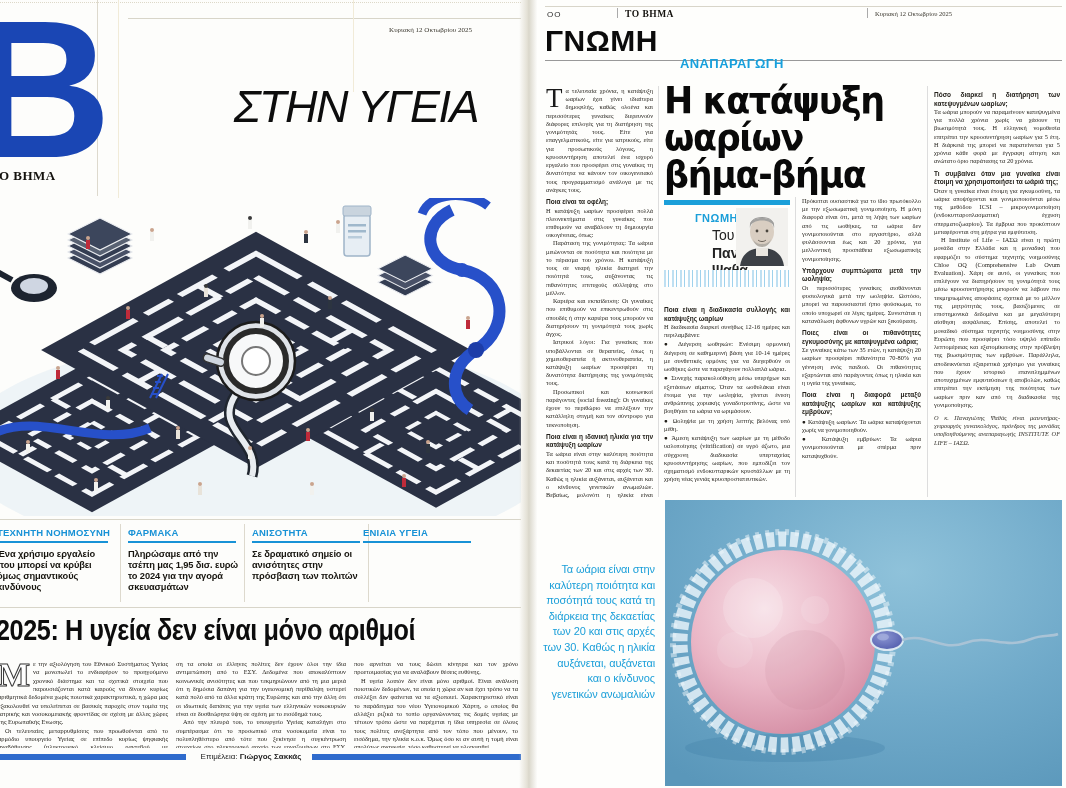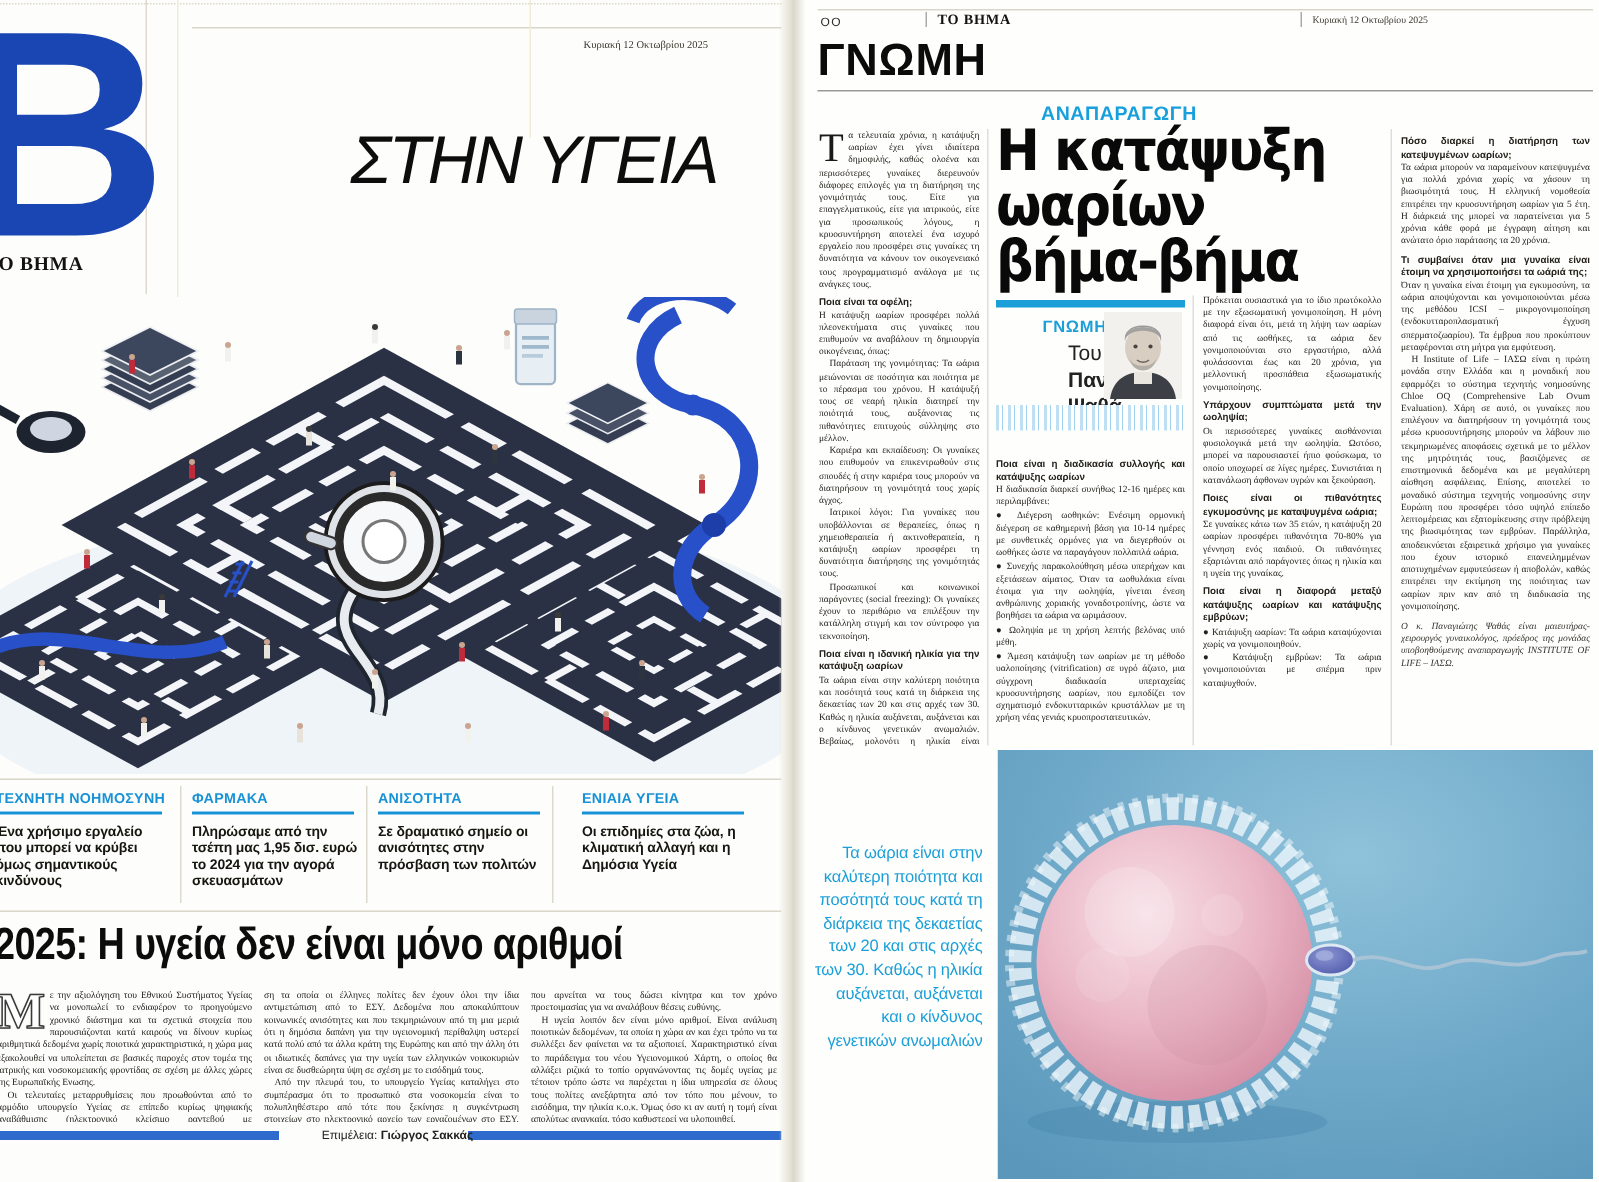--- a/index.html
+++ b/index.html
@@ -250,63 +250,62 @@
     <div class="abs teaser" style="left:128px;top:527px;width:112px;">
       <h4>ΦΑΡΜΑΚΑ</h4>
       <div class="trule"></div>
       <p>Πληρώσαμε από την τσέπη μας 1,95 δισ. ευρώ το 2024 για την αγορά σκευασμάτων</p>
     </div>
     <div class="abs teaser" style="left:252px;top:527px;width:112px;">
       <h4>ΑΝΙΣΟΤΗΤΑ</h4>
       <div class="trule"></div>
       <p>Σε δραματικό σημείο οι ανισότητες στην πρόσβαση των πολιτών</p>
     </div>
-    <div class="abs teaser" style="left:388px;top:527px;width:112px;">
+    <div class="abs teaser" style="left:363px;top:527px;width:112px;">
       <h4>ΕΝΙΑΙΑ ΥΓΕΙΑ</h4>
       <div class="trule"></div>
-      <p>Οι επιδημίες στα ζώα, η κλιματική αλλαγή και η Δημόσια Υγεία</p>
     </div>
 
     <div class="abs hairline" style="left:0;top:607px;width:521px;height:1px;"></div>
 
     <div class="abs lp-headline" style="left:-4px;top:613px;">2025: Η υγεία δεν είναι μόνο αριθμοί</div>
 
     <div class="abs bodycol" style="left:-2px;top:660px;width:170px;height:88px;">
       <span class="dropcap-m">Μ</span>
       <span><p class="para lead">ε την αξιολόγηση του Εθνικού Συστήματος Υγείας να μονοπωλεί το ενδιαφέρον το προηγούμενο χρονικό διάστημα και τα σχετικά στοιχεία που παρουσιάζονται κατά καιρούς να δίνουν κυρίως αριθμητικά δεδομένα χωρίς ποιοτικά χαρακτηριστικά, η χώρα μας εξακολουθεί να υπολείπεται σε βασικές παροχές στον τομέα της ιατρικής και νοσοκομειακής φροντίδας σε σχέση με άλλες χώρες της Ευρωπαϊκής Ενωσης.</p><p class="para">Οι τελευταίες μεταρρυθμίσεις που προωθούνται από το αρμόδιο υπουργείο Υγείας σε επίπεδο κυρίως ψηφιακής αναβάθμισης (ηλεκτρονικό κλείσιμο ραντεβού με νοσοκομειακούς γιατρούς, σύστημα καταγραφής ασθενών στα Επείγοντα, αποστολή SMS για την αξιολόγηση των νοσοκομείων ή συμμετοχή σε προληπτικούς ελέγχους) καταγράφουν την ανάγκη ενός νέου στρατηγικού σχεδιασμού για την Υγεία στην Ελλάδα.</p></span>
     </div>
     <div class="abs bodycol" style="left:176px;top:660px;width:170px;height:88px;">
       <span><p class="para lead">ση τα οποία οι έλληνες πολίτες δεν έχουν όλοι την ίδια αντιμετώπιση από το ΕΣΥ. Δεδομένα που αποκαλύπτουν κοινωνικές ανισότητες και που τεκμηριώνουν από τη μια μεριά ότι η δημόσια δαπάνη για την υγειονομική περίθαλψη υστερεί κατά πολύ από τα άλλα κράτη της Ευρώπης και από την άλλη ότι οι ιδιωτικές δαπάνες για την υγεία των ελληνικών νοικοκυριών είναι σε δυσθεώρητα ύψη σε σχέση με το εισόδημά τους.</p><p class="para">Από την πλευρά του, το υπουργείο Υγείας καταλήγει στο συμπέρασμα ότι το προσωπικό στα νοσοκομεία είναι το πολυπληθέστερο από τότε που ξεκίνησε η συγκέντρωση στοιχείων στο ηλεκτρονικό αρχείο των εργαζομένων στο ΕΣΥ. Ωστόσο ένα ερώτημα που πρέπει να τεθεί είναι κατά πόσο το προσωπικό αυτό έχει τελικά στο σύνολό του εμπειρία ή έχει τη δυνατότητα να προσφέρει τις απαραίτητες υπηρεσίες.</p></span>
     </div>
     <div class="abs bodycol" style="left:354px;top:660px;width:164px;height:88px;">
       <span><p class="para lead">που αρνείται να τους δώσει κίνητρα και τον χρόνο προετοιμασίας για να αναλάβουν θέσεις ευθύνης.</p><p class="para">Η υγεία λοιπόν δεν είναι μόνο αριθμοί. Είναι ανάλυση ποιοτικών δεδομένων, τα οποία η χώρα αν και έχει τρόπο να τα συλλέξει δεν φαίνεται να τα αξιοποιεί. Χαρακτηριστικό είναι το παράδειγμα του νέου Υγειονομικού Χάρτη, ο οποίος θα αλλάξει ριζικά το τοπίο οργανώνοντας τις δομές υγείας με τέτοιον τρόπο ώστε να παρέχεται η ίδια υπηρεσία σε όλους τους πολίτες ανεξάρτητα από τον τόπο που μένουν, το εισόδημα, την ηλικία κ.ο.κ. Όμως όσο κι αν αυτή η τομή είναι απολύτως αναγκαία, τόσο καθυστερεί να υλοποιηθεί.</p></span>
     </div>
 
     <div class="abs credit-bar" style="left:0;top:754px;width:186px;"></div>
     <div class="abs credit-bar" style="left:312px;top:754px;width:209px;"></div>
-    <div class="abs credit-text" style="left:202px;top:752px;width:126px;text-align:center;">
+    <div class="abs credit-text" style="left:188px;top:752px;width:126px;text-align:center;">
       <span>Επιμέλεια:</span>
       <b>Γιώργος Σακκάς</b>
     </div>
   </div>
 
   <div class="abs spine" style="left:519px;top:0;width:18px;height:788px;"></div>
 
   <div class="abs" style="left:537px;top:0;width:529px;height:788px;background:#fefefc;overflow:hidden;">
     <div class="abs hairline" style="left:8px;top:6px;width:517px;height:1px;"></div>
     <div class="abs rp-folio" style="left:10px;top:10px;">ΟΟ</div>
     <div class="abs" style="left:80px;top:8px;width:1px;height:10px;background:#aaa;"></div>
     <div class="abs rp-paper" style="left:88px;top:9px;">ΤΟ ΒΗΜΑ</div>
     <div class="abs" style="left:330px;top:8px;width:1px;height:10px;background:#aaa;"></div>
     <div class="abs rp-date" style="left:338px;top:10px;">Κυριακή 12 Οκτωβρίου 2025</div>
 
     <div class="abs rp-section" style="left:8px;top:24px;">ΓΝΩΜΗ</div>
     <div class="abs" style="left:8px;top:60px;width:517px;height:1px;background:#999;"></div>
 
-    <div class="abs rp-kicker" style="left:143px;top:68px;margin-left:14px;">ΑΝΑΠΑΡΑΓΩΓΗ</div>
+    <div class="abs rp-kicker" style="left:143px;top:56px;">ΑΝΑΠΑΡΑΓΩΓΗ</div>
 
     <div class="abs vline" style="left:121px;top:86px;height:411px;background:#ddd;"></div>
     <div class="abs vline" style="left:258px;top:197px;height:300px;background:#ddd;"></div>
     <div class="abs vline" style="left:390px;top:86px;height:411px;background:#ddd;"></div>
 
     <div class="abs rp-headline" style="left:127px;top:82px;width:262px;">
       <span>Η κατάψυξη</span>
       <span>ωαρίων</span>
       <span>βήμα-βήμα</span>
     </div>

